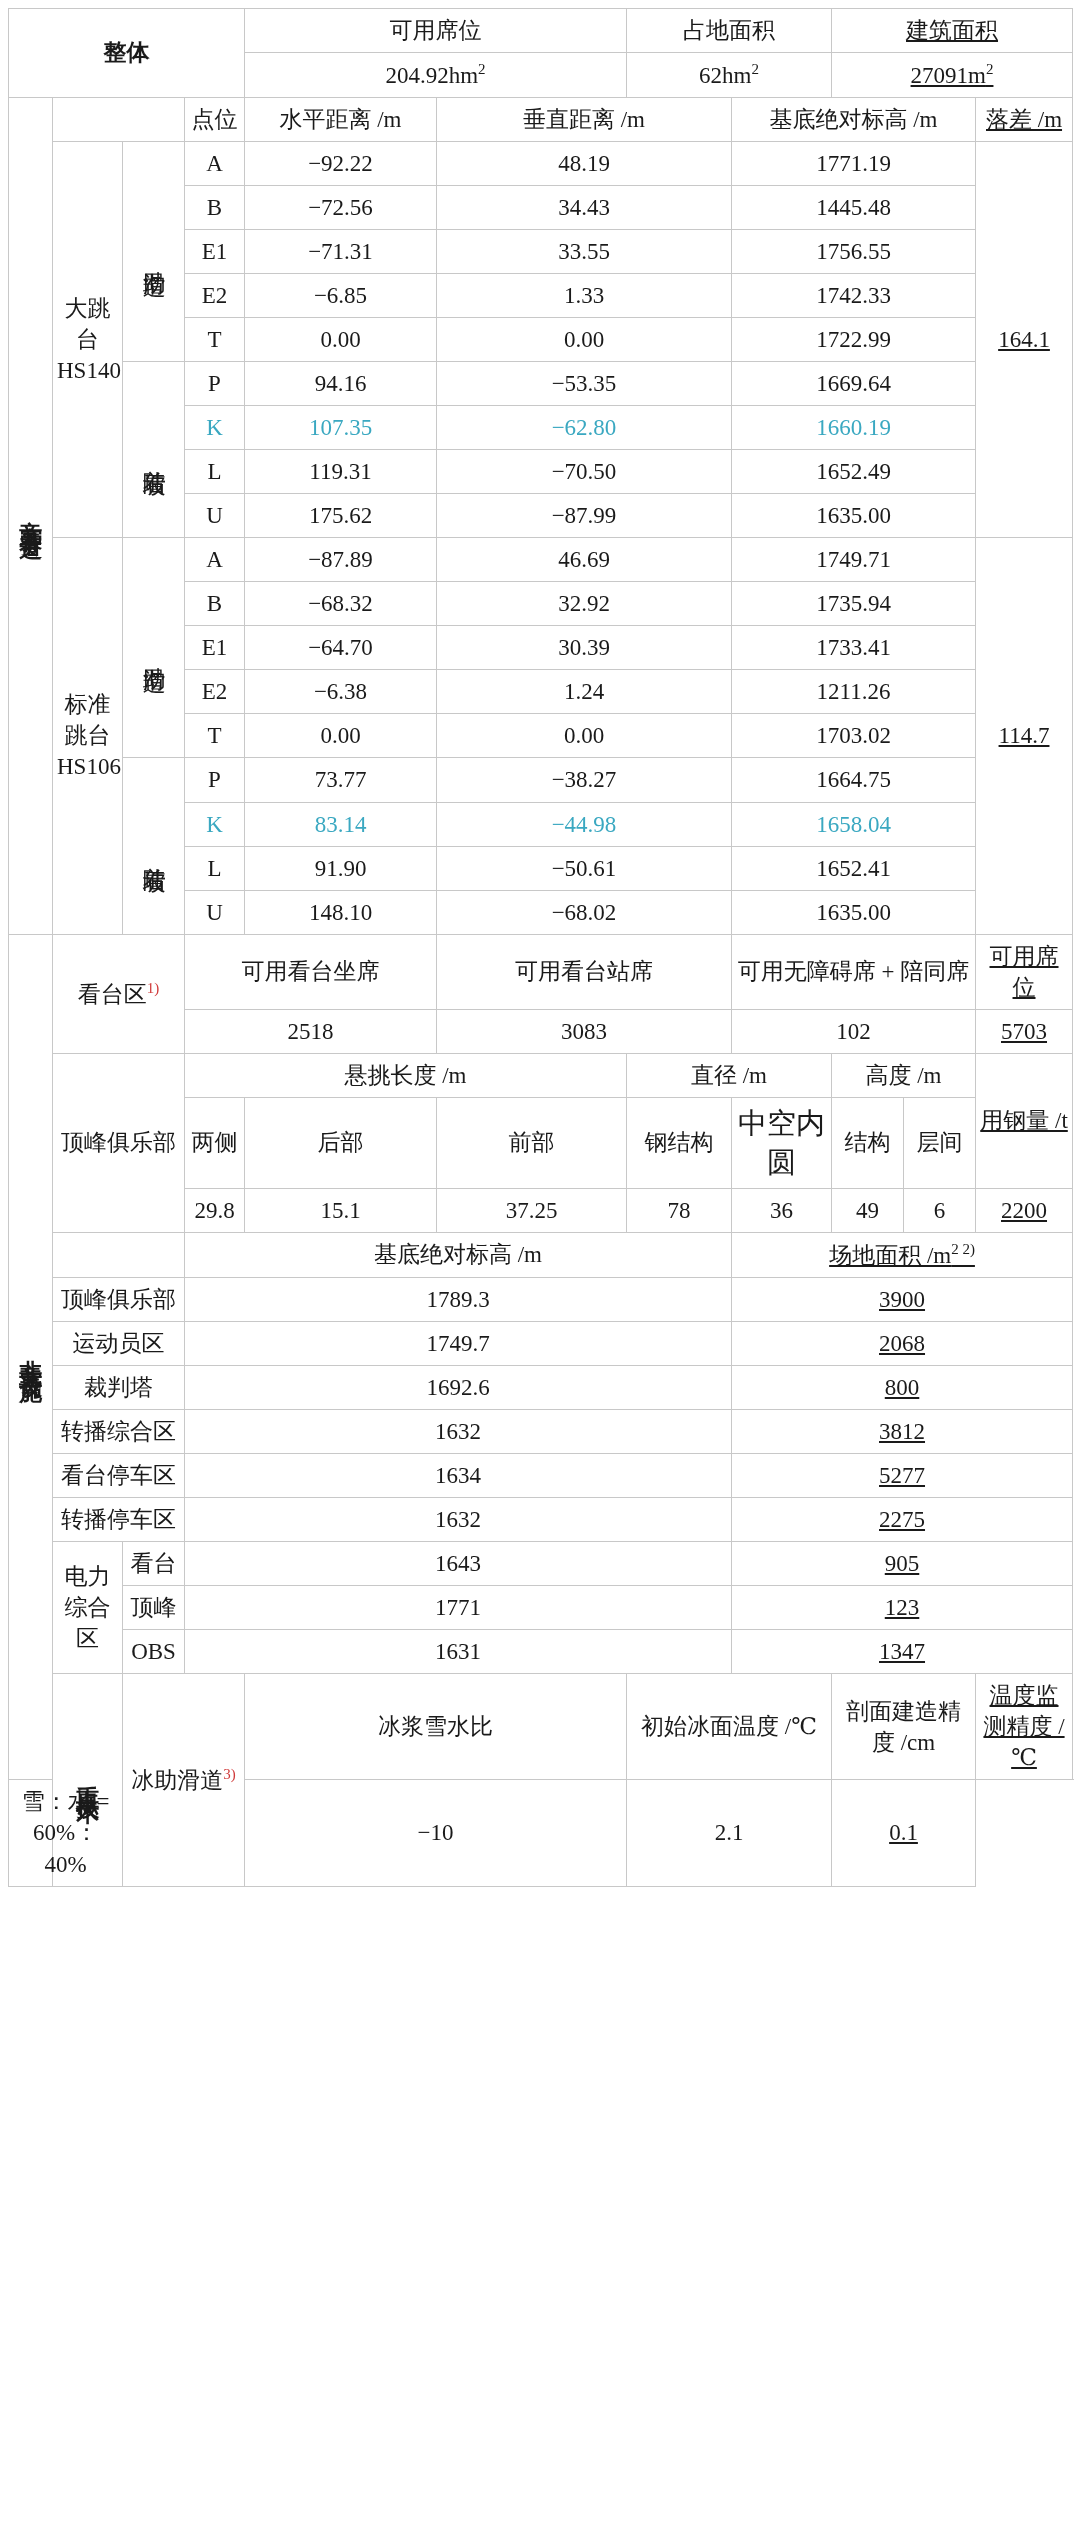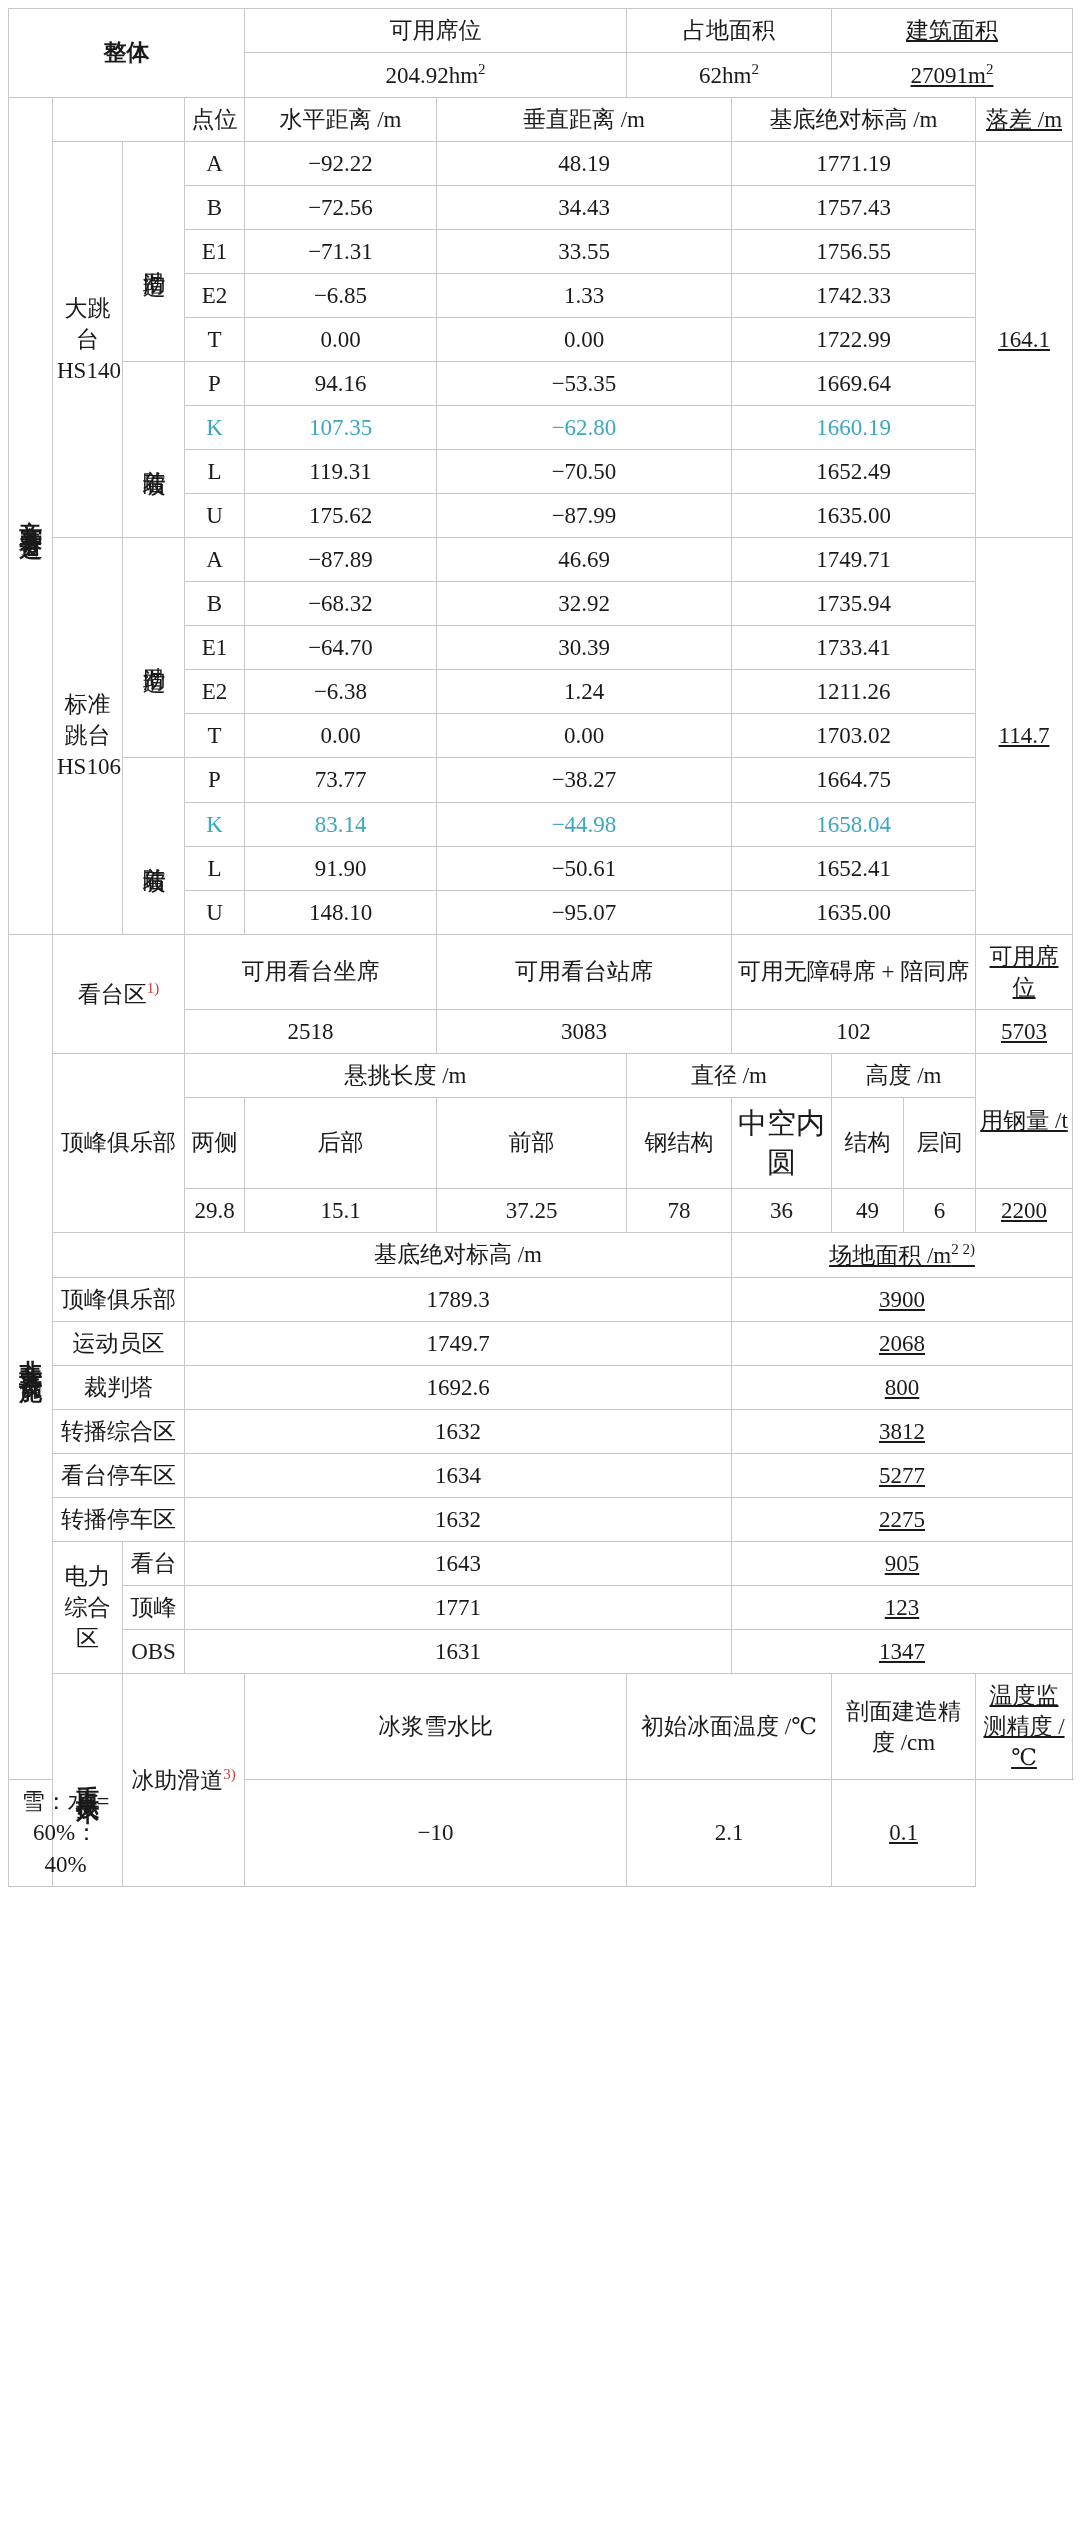--- a/index.html
+++ b/index.html
@@ -106,21 +106,21 @@
     <td>A</td>
     <td class="num">−92.22</td>
     <td class="num" colspan="2">48.19</td>
     <td class="num" colspan="3">1771.19</td>
     <td class="thick-right num" rowspan="9">164.1</td>
   </tr>
   <tr>
     <td>B</td>
     <td class="num">−72.56</td>
     <td class="num" colspan="2">34.43</td>
-    <td class="num" colspan="3">1757.43</td>
+    <td class="num" colspan="3">1445.48</td>
   </tr>
   <tr>
     <td>E1</td>
     <td class="num">−71.31</td>
     <td class="num" colspan="2">33.55</td>
     <td class="num" colspan="3">1756.55</td>
   </tr>
   <tr>
     <td>E2</td>
     <td class="num">−6.85</td>
@@ -207,21 +207,21 @@
   </tr>
   <tr>
     <td>L</td>
     <td class="num">91.90</td>
     <td class="num" colspan="2">−50.61</td>
     <td class="num" colspan="3">1652.41</td>
   </tr>
   <tr>
     <td class="thick-bottom">U</td>
     <td class="thick-bottom num">148.10</td>
-    <td class="thick-bottom num" colspan="2">−95.07</td>
+    <td class="thick-bottom num" colspan="2">−68.02</td>
     <td class="thick-bottom num" colspan="3">1635.00</td>
   </tr>
 
   <tr>
     <td class="thick-top thick-left thick-bottom" rowspan="16"><span class="vert bold">非竞赛设施</span></td>
     <td class="thick-top hdrpad" rowspan="2" colspan="2"><span>看台区</span><span class="sup-red">1)</span></td>
     <td class="thick-top hdrpad" colspan="2">可用看台坐席</td>
     <td class="thick-top hdrpad" colspan="2">可用看台站席</td>
     <td class="thick-top hdrpad twoline" colspan="3">可用无障碍席 + 陪同席</td>
     <td class="thick-top thick-right hdrpad twoline">可用席位</td>

